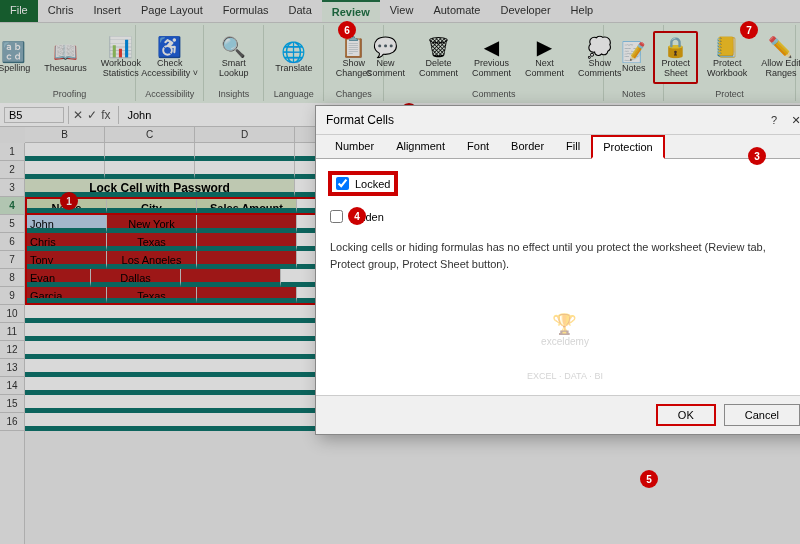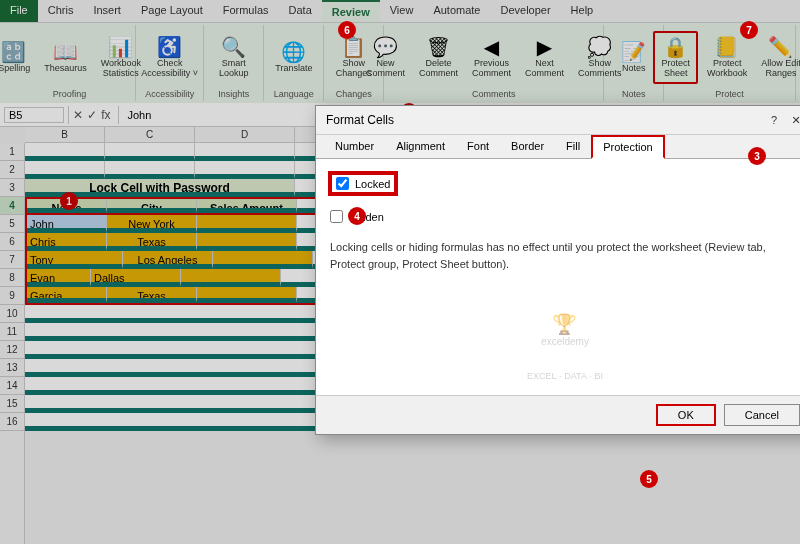--- a/index.html
+++ b/index.html
@@ -20,21 +20,21 @@
     .formula-bar { display: flex; align-items: center; background: #fff; border-bottom: 1px solid #ccc; padding: 2px 4px; height: 24px; }
     .cell-ref { width: 60px; border: 1px solid #ccc; padding: 1px 4px; font-size: 11px; background: #fff; }
     .formula-divider { width: 1px; height: 18px; background: #ccc; margin: 0 4px; }
     .formula-icons { display: flex; gap: 4px; margin-right: 4px; color: #555; font-size: 12px; cursor: pointer; }
     .formula-input { flex: 1; border: none; outline: none; font-size: 11px; padding: 1px 4px; }
     .col-header { text-align: center; border-right: 1px solid #ccc; font-size: 10px; color: #333; padding: 2px 0; }
     .row-header { text-align: center; border-bottom: 1px solid #ccc; font-size: 10px; color: #333; height: 18px; line-height: 18px; }
     .grid-row { display: flex; height: 18px; }
     .grid-cell { border-right: 1px solid #d0d0d0; border-bottom: 5px solid #0f766e; font-size: 11px; padding: 0 3px; overflow: hidden; white-space: nowrap; min-width: 60px; line-height: 18px; background: #fff; }
     .grid-cell.header-row { background: #d6e4bc; font-weight: bold; text-align: center; }
-    .grid-cell.data-row { background: #eab308; }
+    .grid-cell.data-row { background: #b91c1c; }
     .grid-cell.selected { background: #c0d8f0; }
     .title-cell { background: #e0ecd0; font-weight: bold; text-align: center; font-size: 12px; }
 
     
     .callout { position: absolute; background: #fff; border: 2px solid #217346; border-radius: 4px; padding: 4px 12px; font-size: 13px; font-weight: bold; color: #000; box-shadow: 2px 2px 6px rgba(0,0,0,0.2); }
     .callout::before { content: ''; position: absolute; left: -10px; top: 50%; transform: translateY(-50%); border: 6px solid transparent; border-right-color: #217346; }
 
     
     .dialog-overlay { position: absolute; top: 0; left: 0; width: 800px; height: 544px; background: rgba(0,0,0,0.15); }
     .dialog { position: absolute; top: 105px; left: 315px; width: 500px; background: #fdba74; border: 1px solid #888; box-shadow: 4px 4px 16px rgba(0,0,0,0.3); }
@@ -277,29 +277,29 @@
           </div>
 
           <div class="grid-row" style="border-left:2px solid #cc0000;border-right:2px solid #cc0000;">
             <div class="grid-cell data-row" style="width:80px;">Chris</div>
             <div class="grid-cell data-row" style="width:90px;text-align:center;">Texas</div>
             <div class="grid-cell data-row" style="width:100px;"></div>
             <div class="grid-cell" style="width:200px;background:#fff;"></div>
           </div>
 
           <div class="grid-row" style="border-left:2px solid #cc0000;border-right:2px solid #cc0000;">
-            <div class="grid-cell data-row" style="width:96px;">Tony</div>
+            <div class="grid-cell data-row" style="width:80px;">Tony</div>
             <div class="grid-cell data-row" style="width:90px;text-align:center;">Los Angeles</div>
             <div class="grid-cell data-row" style="width:100px;"></div>
             <div class="grid-cell" style="width:200px;background:#fff;"></div>
           </div>
 
           <div class="grid-row" style="border-left:2px solid #cc0000;border-right:2px solid #cc0000;">
             <div class="grid-cell data-row" style="width:64px;">Evan</div>
-            <div class="grid-cell data-row" style="width:90px;text-align:left;">Dallas</div>
+            <div class="grid-cell data-row" style="width:90px;text-align:center;">Dallas</div>
             <div class="grid-cell data-row" style="width:100px;"></div>
             <div class="grid-cell" style="width:200px;background:#fff;"></div>
           </div>
 
           <div class="grid-row" style="border-left:2px solid #cc0000;border-right:2px solid #cc0000;border-bottom:2px solid #cc0000;">
             <div class="grid-cell data-row" style="width:80px;">Garcia</div>
             <div class="grid-cell data-row" style="width:90px;text-align:center;">Texas</div>
             <div class="grid-cell data-row" style="width:100px;"></div>
             <div class="grid-cell" style="width:200px;background:#fff;"></div>
           </div>

